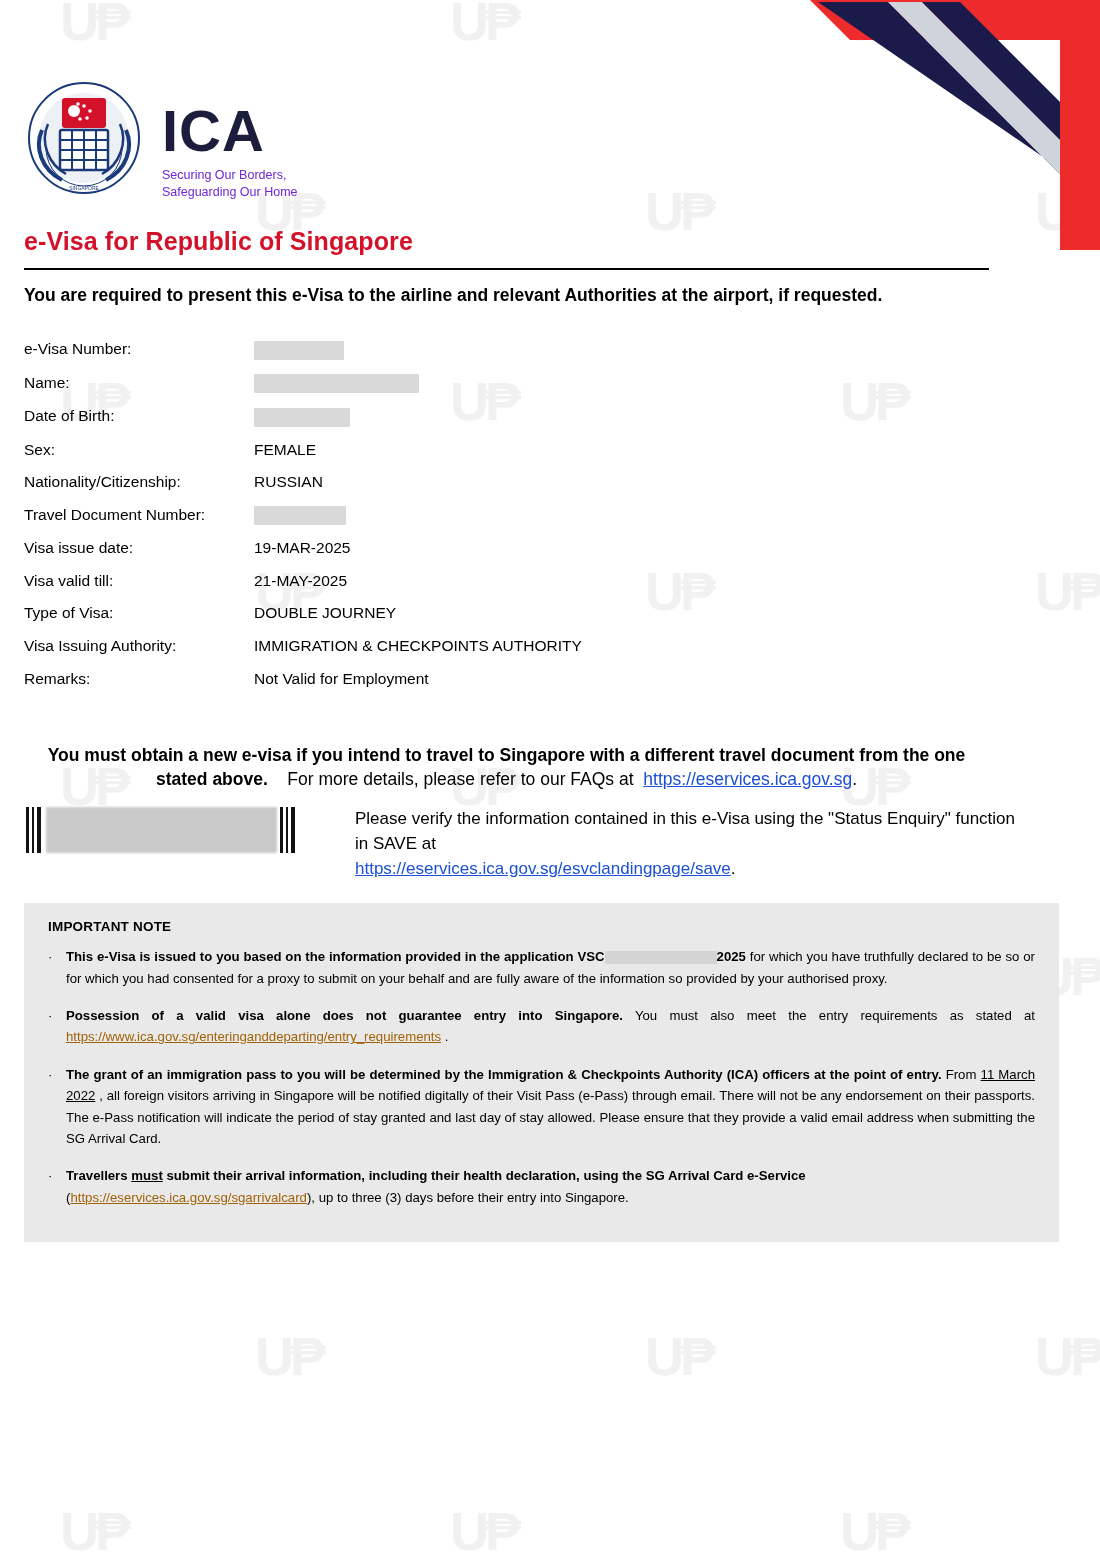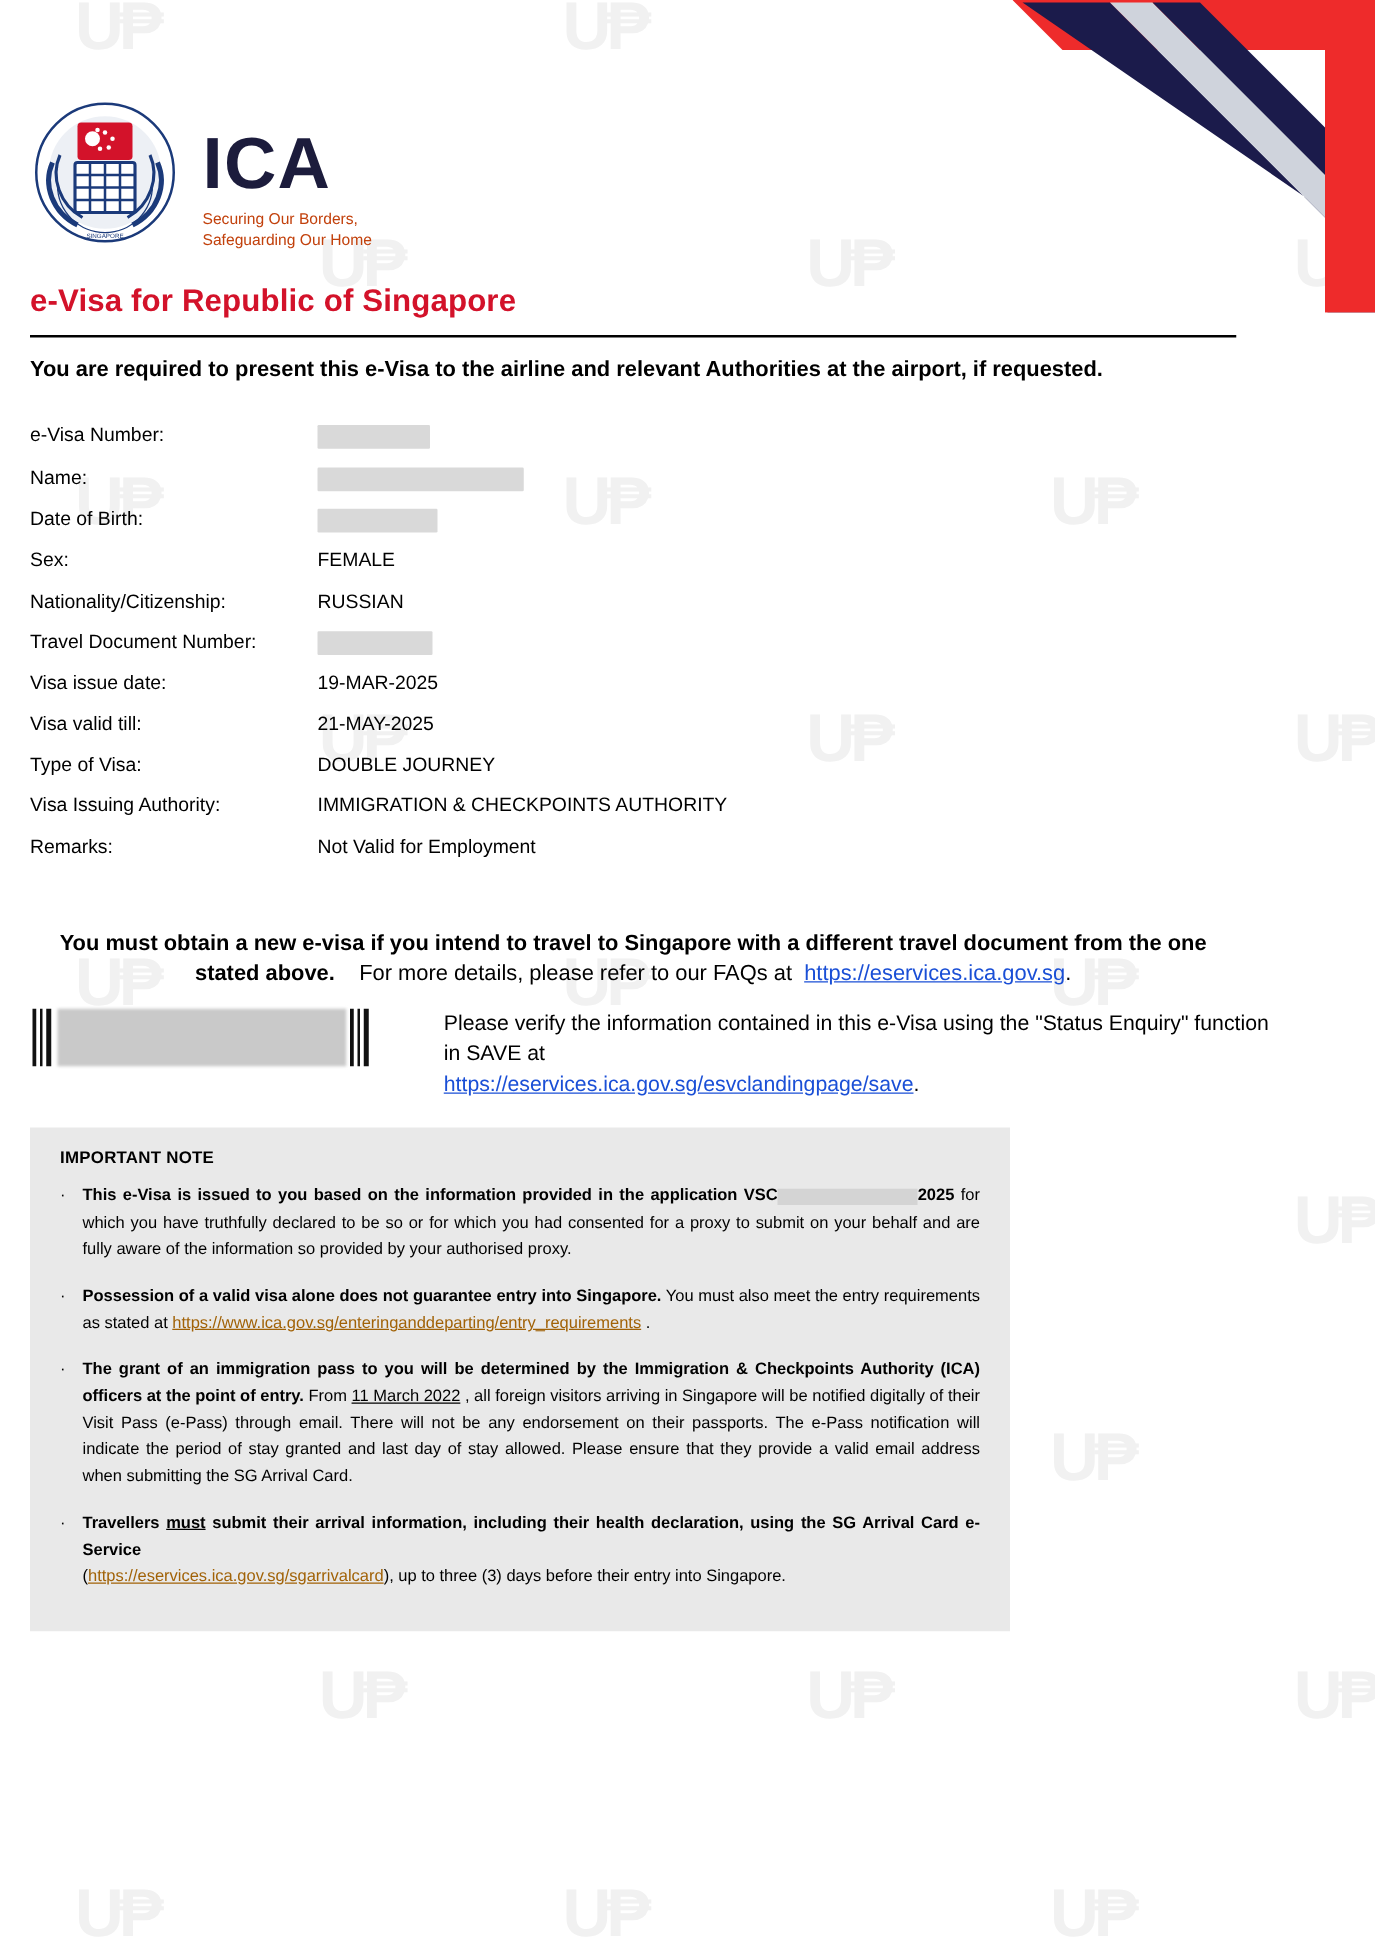--- a/index.html
+++ b/index.html
@@ -66,21 +66,21 @@
   .ica-word .ica-text {
     font-size: 58px;
     font-weight: 700;
     letter-spacing: 1px;
     color: #1c1c3c;
     line-height: 1;
     font-family: "Liberation Sans", sans-serif;
   }
   .ica-word .ica-tag {
     font-size: 12.5px;
-    color: #c2410c;
+    color: #6d28d9;
     line-height: 1.35;
     margin-top: 7px;
   }
 
   .doc-title {
     margin-top: 26px;
     font-size: 25px;
     font-weight: 700;
     color: #d3122a;
     letter-spacing: 0.1px;
@@ -168,21 +168,21 @@
     font-size: 17px;
     line-height: 1.45;
     max-width: 660px;
   }
 
   
   .note-box {
     margin-top: 22px;
     background: #e9e9e9;
     padding: 16px 24px 34px 24px;
-    width: 784px;
+    width: 1035px;
   }
   .note-title {
     font-size: 13.5px;
     font-weight: 700;
     letter-spacing: 0.2px;
     margin-bottom: 12px;
   }
   .note-item {
     display: flex;
     gap: 10px;

